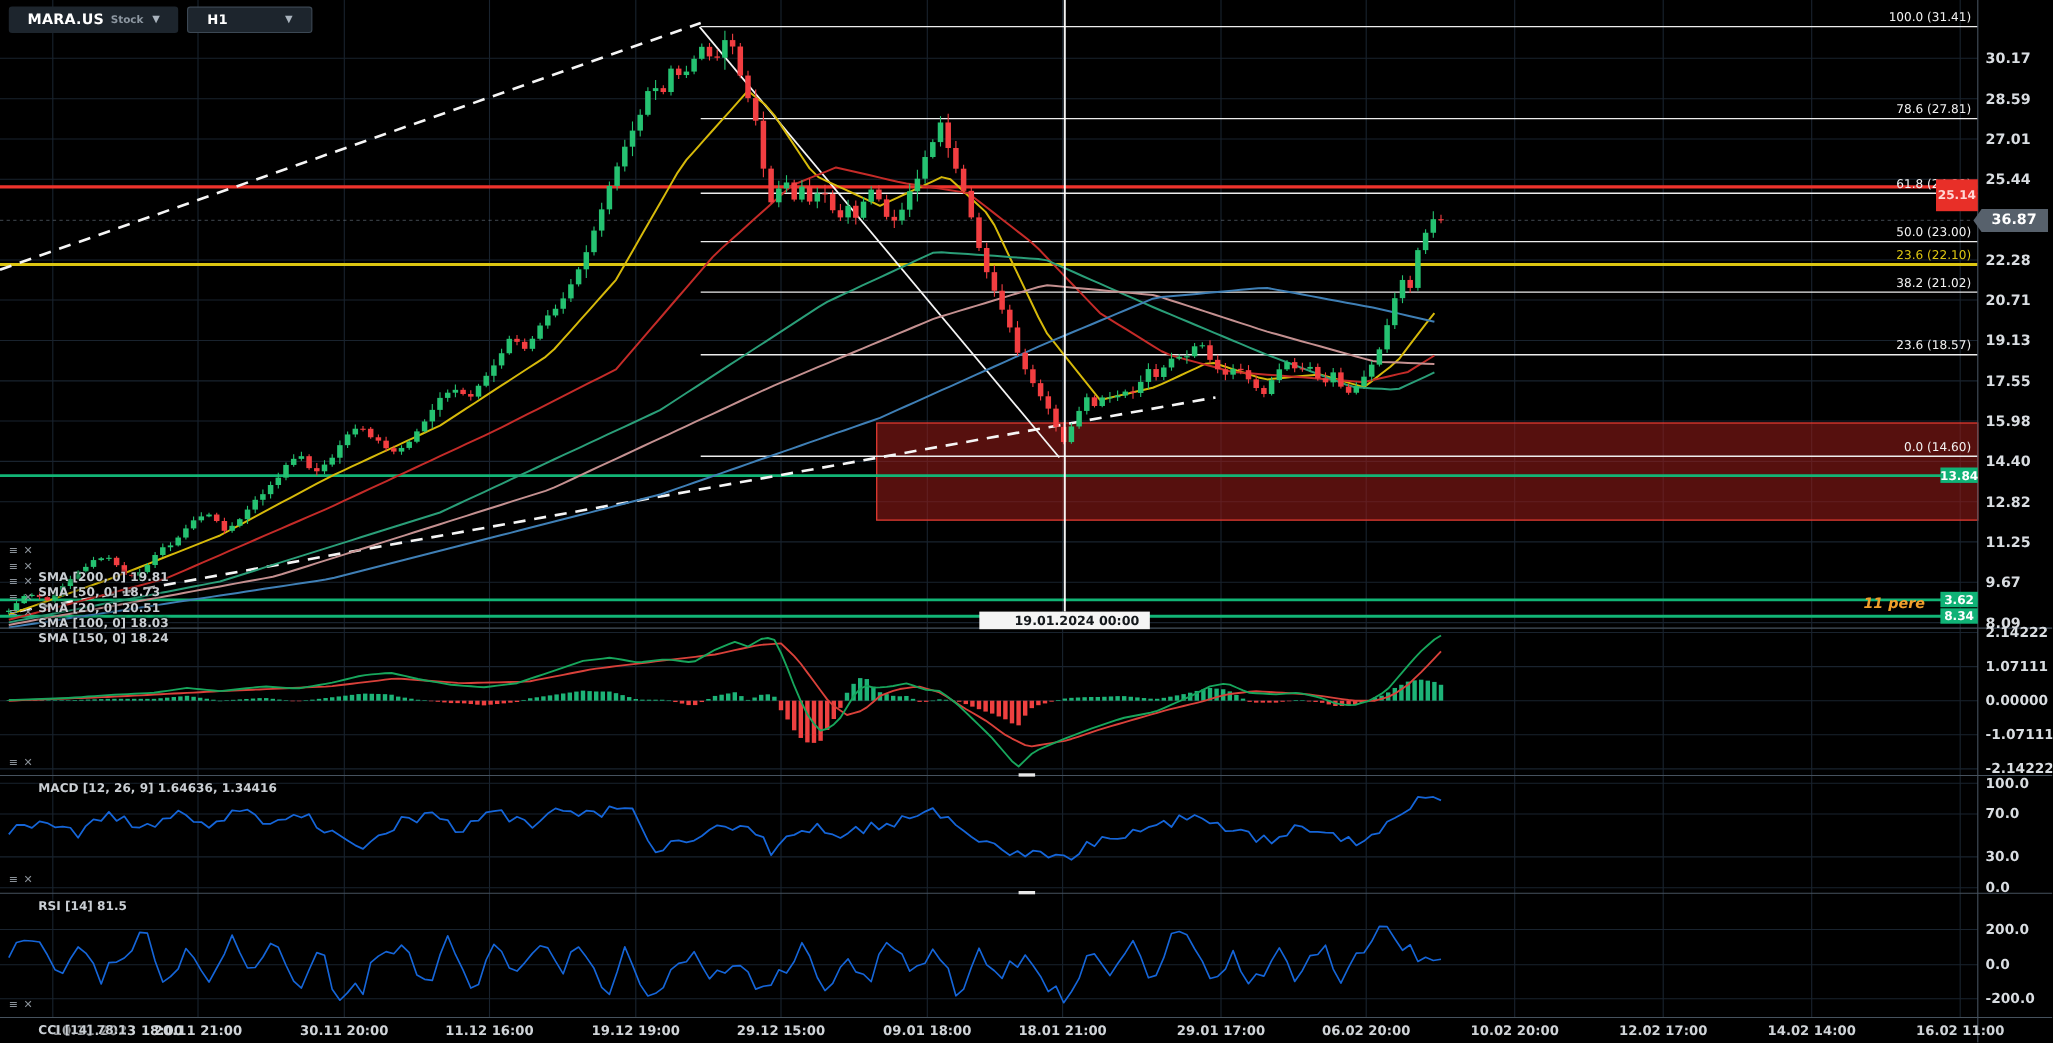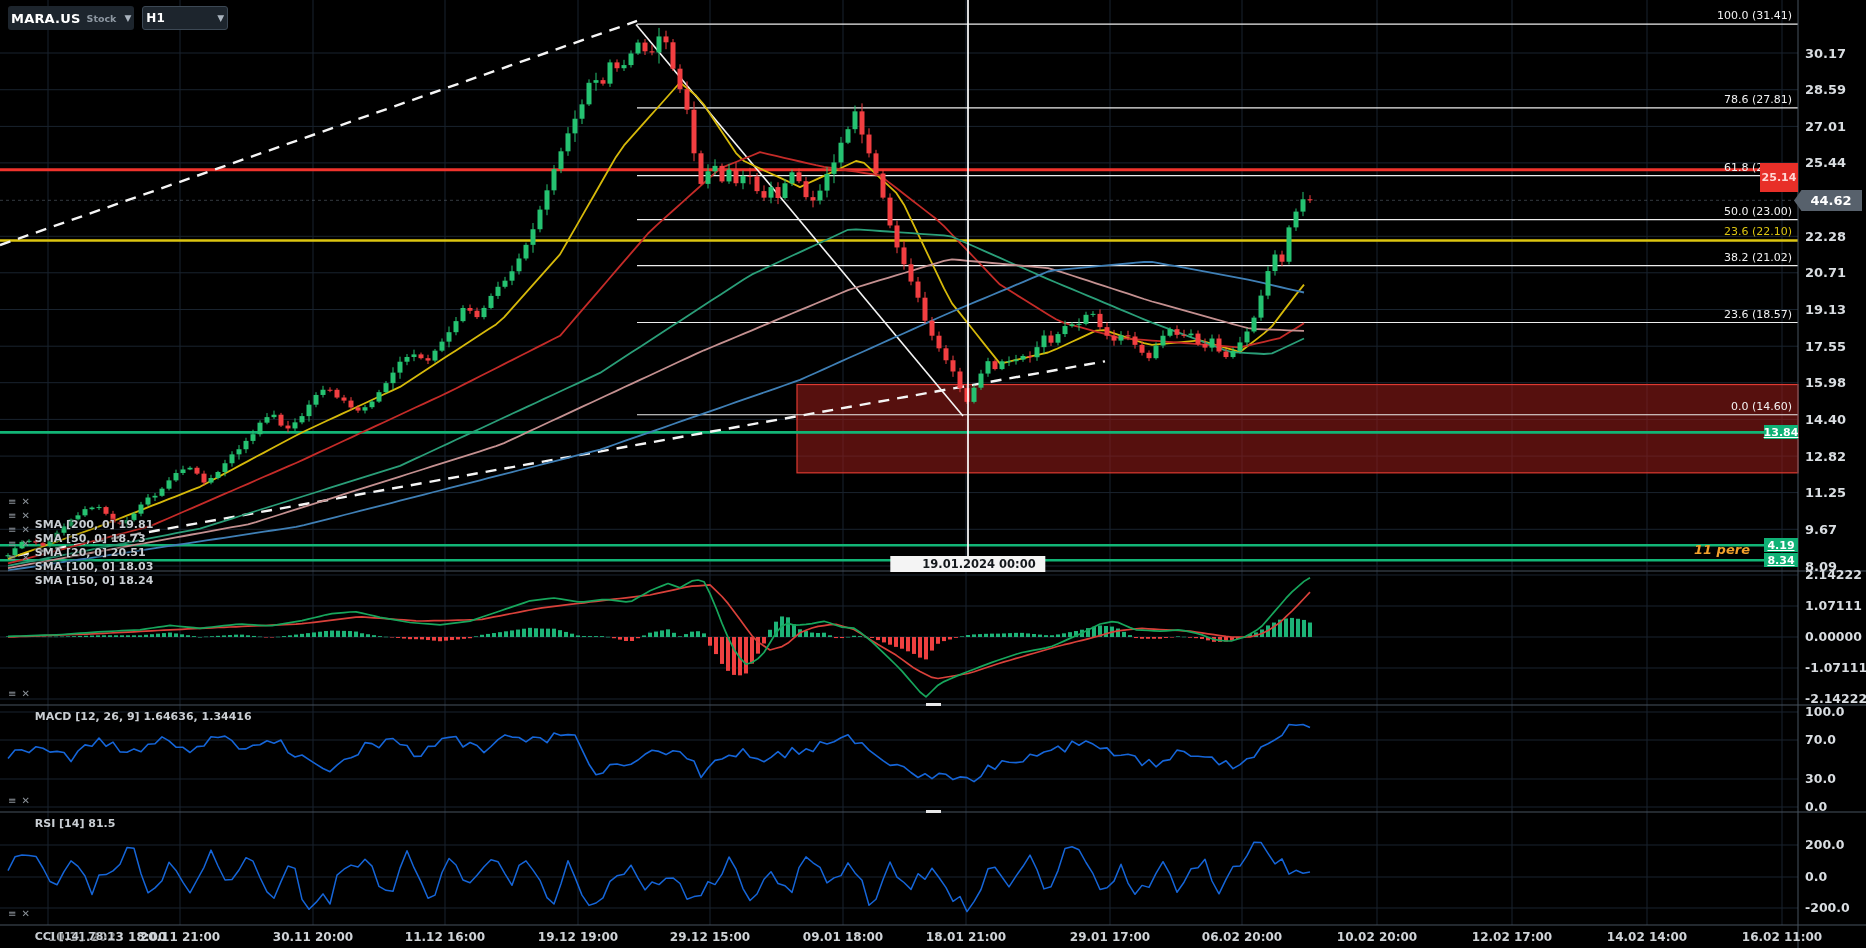--- a/index.html
+++ b/index.html
@@ -2,36 +2,36 @@
 <html><head>
 <meta charset="utf-8">
 <style>
   html,body{margin:0;padding:0;background:#000;}
   #stage{position:relative;width:1866px;height:948px;background:#000;overflow:hidden;
          font-family:"DejaVu Sans","Liberation Sans",sans-serif;}
   #chart-svg{position:absolute;left:0;top:0;z-index:1;}
   
   .toolbar{left:8px;top:6px;display:flex;gap:8px;z-index:6;position:absolute;}
   .chip{background:#1d252d;border-radius:3px;display:flex;align-items:center;
-        padding:4px 3px;color:#fff;cursor:pointer;}
+        padding:4px 17px;color:#fff;cursor:pointer;}
   .chip .sym{font-weight:bold;font-size:13px;letter-spacing:.2px;}
   .chip .styp{font-size:9.5px;color:#8d97a1;margin-left:6px;font-weight:bold;}
   .chip .caret{font-size:9px;color:#aab4be;margin-left:8px;}
   .tf{border:1px solid #3c4854;gap:44px;}
   .tf .sym{font-size:12px;}
   
   .lrow{position:absolute;left:8px;display:flex;align-items:center;gap:5px;z-index:4;height:14px;}
   .licon{color:#8b9299;font-size:10px;line-height:10px;cursor:pointer;}
   .ltext{color:#c9ced3;font-size:11px;font-weight:bold;white-space:nowrap;
          text-shadow:0 0 3px #000,0 0 3px #000;margin-top:45px;}
   
   .badge{position:absolute;z-index:5;font-size:11px;font-weight:bold;color:#fff;
          display:flex;align-items:center;justify-content:center;}
   .badge.red{background:#e82f28;width:38px;height:29px;color:#ffd7d4;}
-  .badge.green{background:#10b276;width:34px;height:14px;text-decoration:underline;}
+  .badge.green{background:#10b276;width:34px;height:14px;}
   .badge.slate{background:#57616c;width:62px;height:21px;font-size:13px;
         clip-path:polygon(0 50%,11% 0,100% 0,100% 100%,11% 100%);padding-left:6px;}
   .xtooltip{position:absolute;z-index:5;background:#f4f4f4;color:#14181c;font-size:11.5px;
         font-weight:bold;padding:1px 10px;transform:translateX(-50%);white-space:nowrap;}
   .note{position:absolute;z-index:2;color:#f2a02c;font-size:13px;font-weight:bold;white-space:nowrap;font-style:italic;}
 </style>
 </head>
 <body>
 
 <div id="stage">
@@ -799,20 +799,20 @@
     <span class="licon">✕</span>
     <span class="ltext">RSI [14] 81.5</span>
   </div>
   <div class="lrow" style="top:907px">
     <span class="licon">≡</span>
     <span class="licon">✕</span>
     <span class="ltext">CCI [14] 78.1</span>
   </div>
 
   <div class="badge red" id="alert-badge" style="left: 1760px; top: 163px;">25.14</div>
-  <div class="badge slate" id="current-badge" style="left: 1794px; top: 190px;">44.62</div>
+  <div class="badge slate" id="current-badge" style="left: 1794px; top: 190px;">36.87</div>
   <div class="badge green" id="green-badge-0" style="left: 1764px; top: 425px;">13.84</div>
-  <div class="badge green" id="green-badge-1" style="left: 1764px; top: 538px;">4.19</div>
+  <div class="badge green" id="green-badge-1" style="left: 1764px; top: 538px;">3.62</div>
   <div class="badge green" id="green-badge-2" style="left: 1764px; top: 553px;">8.34</div>
 
   <div class="xtooltip" id="xtooltip" style="left: 968px; top: 556px; padding-left: 32px;">19.01.2024 00:00</div>
   <div class="note" id="note" style="left: 1694px; top: 542px;">11 pere</div>
 </div>
 
 </body></html>

